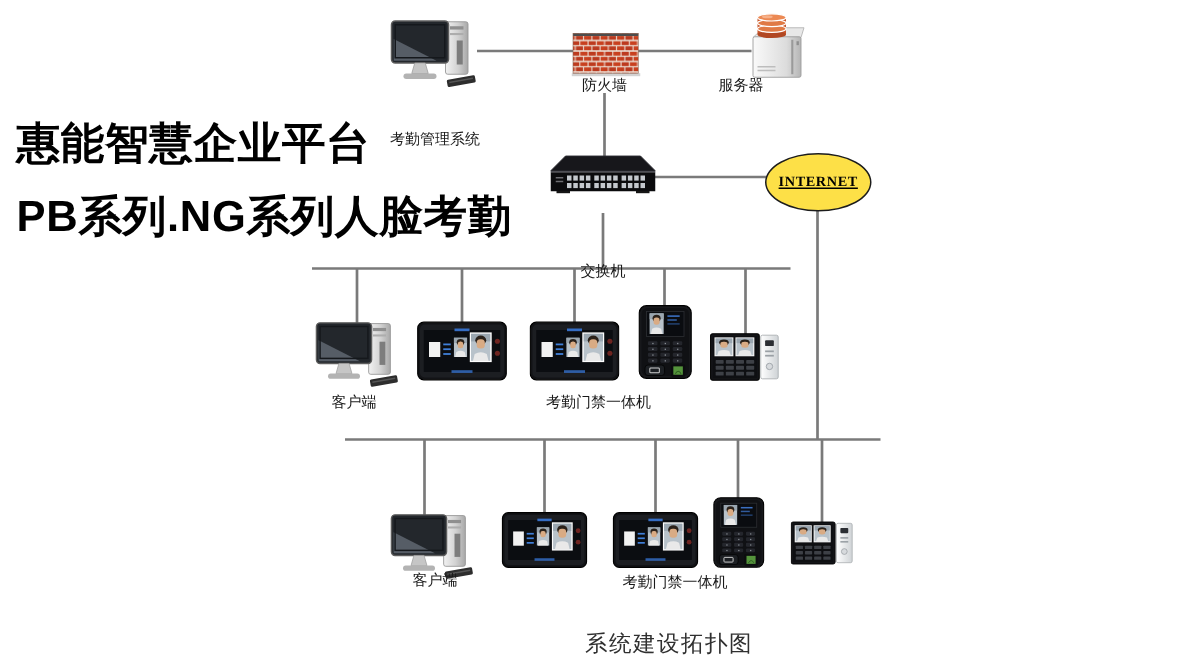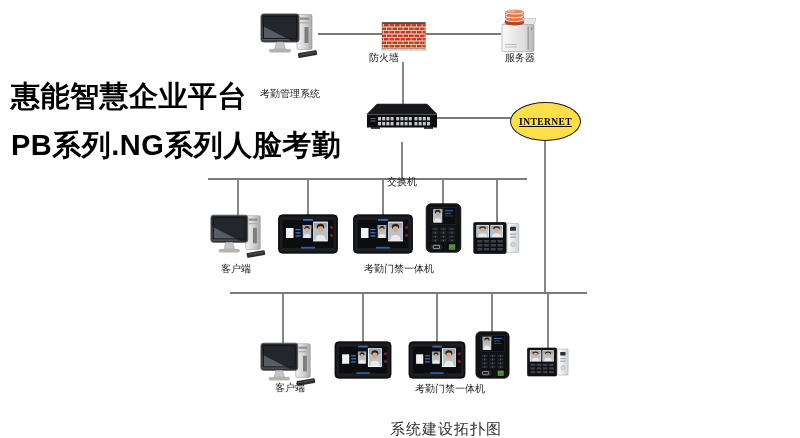--- a/index.html
+++ b/index.html
@@ -269,28 +269,28 @@
         <use href="#sym-pc"></use>
       </svg>
   </div>
   <div class="node-label" style="left:255px;top:52px;width:70px;margin-top:36px;">考勤管理系统</div>
 
   <div class="node" style="left:381px;top:20px;">
     <svg width="46" height="32">
         <use href="#sym-firewall"></use>
       </svg>
   </div>
-  <div class="node-label" style="left:354px;top:52px;width:60px;">防火墙</div>
+  <div class="node-label" style="left:373px;top:52px;width:60px;">防火墙</div>
 
   <div class="node" style="left:498px;top:8px;">
     <svg width="40" height="46">
         <use href="#sym-server"></use>
       </svg>
   </div>
-  <div class="node-label" style="left:490px;top:52px;width:60px;">服务器</div>
+  <div class="node-label" style="left:464px;top:52px;width:60px;">服务器</div>
 
   <div class="node" style="left:367px;top:101px;">
     <svg width="70" height="32">
         <use href="#sym-switch"></use>
       </svg>
   </div>
   <div class="node-label" style="left:372px;top:132px;width:60px;margin-top:44px;">交换机</div>
 
   <div id="internet-cloud">
     <span>INTERNET</span>

